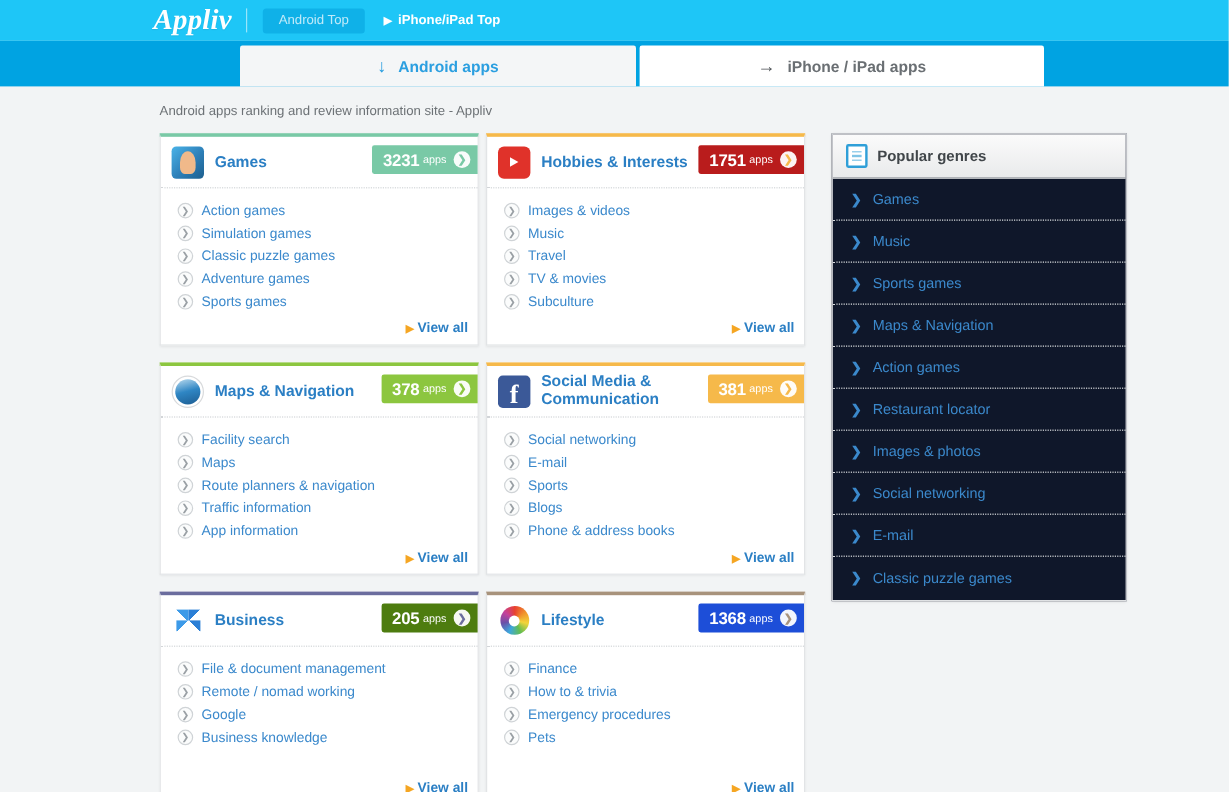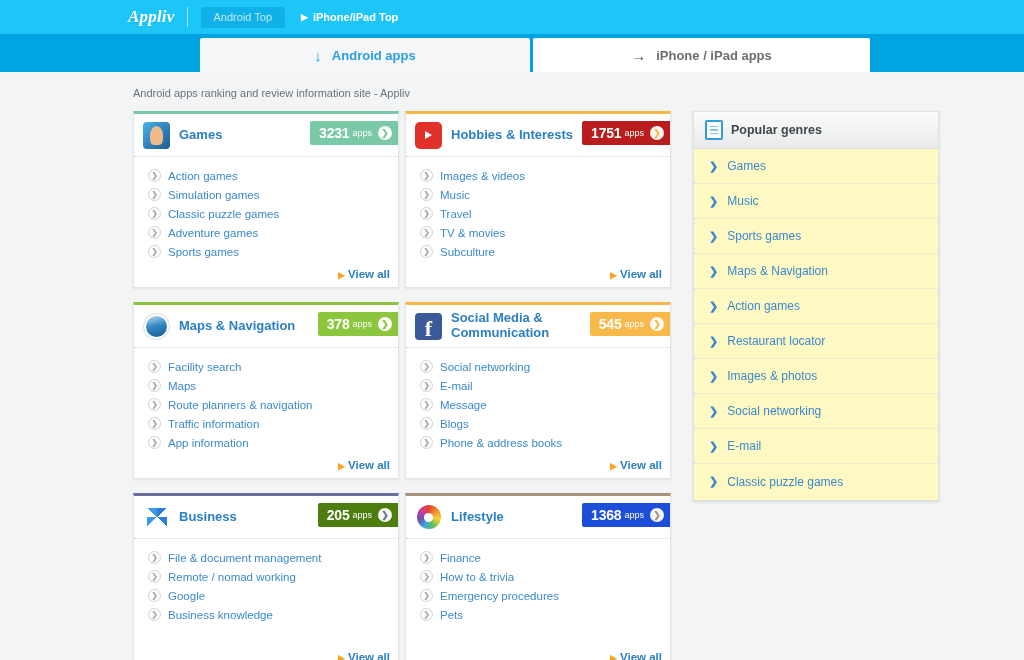--- a/index.html
+++ b/index.html
@@ -12,21 +12,21 @@
 
   
   .topbar {
     height: 34px; background: #1ec6f7;
     display: flex; align-items: center;
     padding-left: 128px; gap: 0;
   }
   .logo {
     font-family: "Liberation Serif", serif;
     font-style: italic; font-weight: bold;
-    font-size: 17px; color: #ffffff;
+    font-size: 24px; color: #ffffff;
     letter-spacing: .2px; margin-right: 12px;
     text-shadow: 0 1px 1px rgba(0,0,0,.08);
   }
   .logo-divider { width: 1px; height: 20px; background: rgba(255,255,255,.55); margin-right: 13px; }
   .nav-pill {
     background: #0fb1e8; color: #bfeaf9;
     font-size: 11px; border-radius: 3px;
     padding: 4px 13px 5px; white-space: nowrap;
   }
   .nav-link {
@@ -119,21 +119,21 @@
     line-height: 1;
   }
   .viewall {
     text-align: right; padding: 2px 8px 7px 0;
     font-size: 11.5px; font-weight: bold; color: #2b7fc4;
   }
   .viewall .tri { color: #f5a623; font-size: 9px; margin-right: 3px; }
 
   
   .sidebar {
-    width: 246px; background: #fef9c3;
+    width: 246px; background: #0f172a;
     border: 1px solid #e0e2e4;
     box-shadow: 0 1px 3px rgba(0,0,0,.12);
     height: 390px;
   }
   .side-head {
     height: 37px; display: flex; align-items: center; gap: 8px;
     padding-left: 11px;
     background: linear-gradient(to bottom, #fbfbfb, #e9eaeb);
     border-bottom: 1px solid #dcdede;
     font-size: 12.5px; font-weight: bold; color: #41464a;
@@ -331,37 +331,37 @@
           </div>
       </div>
       <div class="viewall"><span class="tri">▶</span><span>View all</span></div>
     </div>
 
     <div class="card" style="border-top-color:#f6b94a">
       <div class="card-head">
         <div class="card-ico ic-fb"></div>
         <div class="card-title">Social Media &amp; Communication</div>
         <div class="badge" style="background:#f6b94a">
-          <span class="num">545</span>
+          <span class="num">381</span>
           <span class="unit">apps</span>
           <span class="circ" style="color:#f6b94a">❯</span>
         </div>
       </div>
       <div class="card-body">
         <div class="sub">
             <span class="dot">❯</span>
             <span>Social networking</span>
           </div>
         <div class="sub">
             <span class="dot">❯</span>
             <span>E-mail</span>
           </div>
         <div class="sub">
             <span class="dot">❯</span>
-            <span>Message</span>
+            <span>Sports</span>
           </div>
         <div class="sub">
             <span class="dot">❯</span>
             <span>Blogs</span>
           </div>
         <div class="sub">
             <span class="dot">❯</span>
             <span>Phone &amp; address books</span>
           </div>
       </div>

